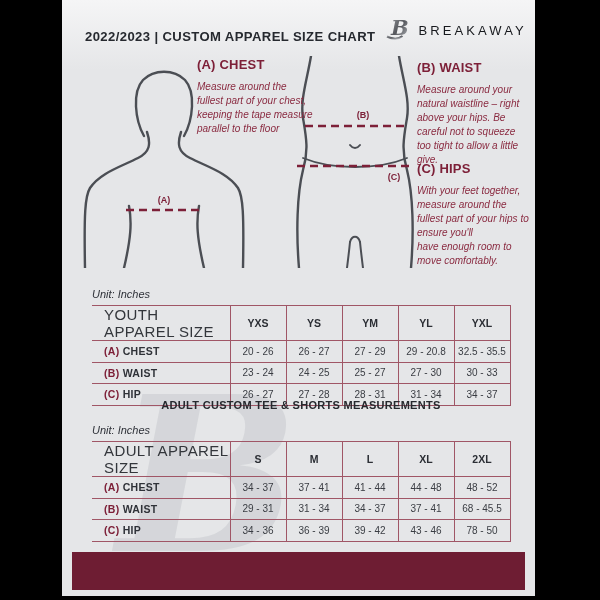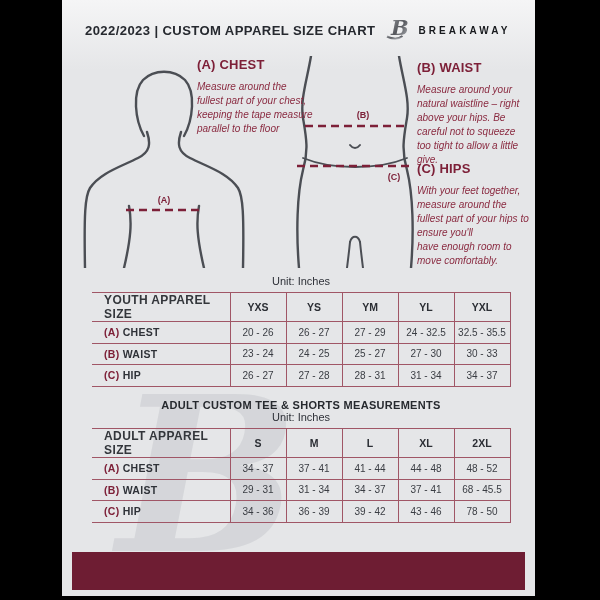--- a/index.html
+++ b/index.html
@@ -28,59 +28,59 @@
     position:absolute;left:55px;top:368px;
     font-family:"DejaVu Serif", serif;
     font-style:italic;font-weight:bold;
     font-size:215px;line-height:1;
     color:rgba(176,179,186,0.30);
     z-index:0;user-select:none;
   }
   
   .hdr{
     position:absolute;left:23px;right:27px;top:16px;height:28px;
-    display:flex;justify-content:space-between;align-items:center;z-index:2;
+    display:flex;justify-content:space-between;align-items:flex-end;z-index:2;
   }
   .hdr-title{
     font-size:13.5px;font-weight:bold;color:#26292f;letter-spacing:.4px;
     transform:scaleX(.97);transform-origin:left center;white-space:nowrap;
   }
   .brand{display:flex;align-items:center;gap:7px;}
-  .brand-name{font-size:10px;font-weight:bold;letter-spacing:3.1px;color:#17191d;}
+  .brand-name{font-size:13px;font-weight:normal;letter-spacing:3.1px;color:#17191d;}
   
   .instr{position:absolute;z-index:2;}
   .instr h3{font-size:13px;font-weight:bold;color:var(--maroon);letter-spacing:.2px;margin-bottom:8px;}
   .instr p{
     font-size:10px;font-style:italic;color:var(--maroon-text);
     line-height:1.4;white-space:pre-line;
   }
   .instr-chest{left:135px;top:57px;width:118px;}
   .instr-waist{left:355px;top:60px;width:114px;}
   .instr-hips{left:355px;top:161px;width:118px;}
   .fig{position:absolute;z-index:1;}
   .fig-torso{left:18px;top:56px;}
   .fig-lower{left:228px;top:56px;}
   
   .tbl-block{position:absolute;left:30px;width:418px;z-index:1;}
   .tbl-youth{top:275px;}
   .tbl-adult{top:399px;}
   .tbl-title{font-size:11px;font-weight:bold;color:#26292e;text-align:center;letter-spacing:.3px;}
-  .tbl-unit{font-size:11px;color:#2e3138;text-align:center;margin-top:0;margin-bottom:5px;}
+  .tbl-unit{font-size:11px;font-style:italic;color:#2e3138;margin-top:13px;margin-bottom:5px;}
   table{border-collapse:collapse;width:418px;table-layout:fixed;}
   col.c-label{width:138px;}
   col.c-val{width:56px;}
   td,th{
     height:21.5px;border-top:1px solid var(--tborder);border-bottom:1px solid var(--tborder);
     font-size:10px;color:var(--cell);text-align:center;padding:0;vertical-align:middle;
   }
   th{font-weight:bold;font-size:10.5px;color:#2b2e34;}
   .v{border-left:1px solid var(--tborder);}
   .vr{border-right:1px solid var(--tborder);margin-left:28px;}
   td.lbl,th.lbl{text-align:left;padding-left:12px;letter-spacing:.4px;}
-  th.lbl{font-weight:bold;font-size:12px;color:#33363b;}
+  th.lbl{font-weight:normal;font-size:15px;color:#33363b;}
   td.lbl{font-size:10.5px;color:#2f3238;font-weight:bold;letter-spacing:.3px;}
   .pfx{color:var(--maroon);font-weight:bold;}
   
   .footer-bar{
     position:absolute;left:10px;top:552px;width:453px;height:38px;
     background:var(--footer);z-index:2;
   }
   .lbl-svg{font:bold 9px "Liberation Sans",sans-serif;fill:var(--maroon);}
 </style>
 </head>
@@ -175,21 +175,21 @@
         <th class="v">YS</th>
         <th class="v">YM</th>
         <th class="v">YL</th>
         <th class="v vr">YXL</th>
       </tr>
       <tr>
         <td class="lbl"><span class="pfx">(A)</span> <span>CHEST</span></td>
         <td class="v">20 - 26</td>
         <td class="v">26 - 27</td>
         <td class="v">27 - 29</td>
-        <td class="v">24 - 32.5</td>
+        <td class="v">29 - 20.8</td>
         <td class="v vr">32.5 - 35.5</td>
       </tr>
       <tr>
         <td class="lbl"><span class="pfx">(B)</span> <span>WAIST</span></td>
         <td class="v">23 - 24</td>
         <td class="v">24 - 25</td>
         <td class="v">25 - 27</td>
         <td class="v">27 - 30</td>
         <td class="v vr">30 - 33</td>
       </tr>

